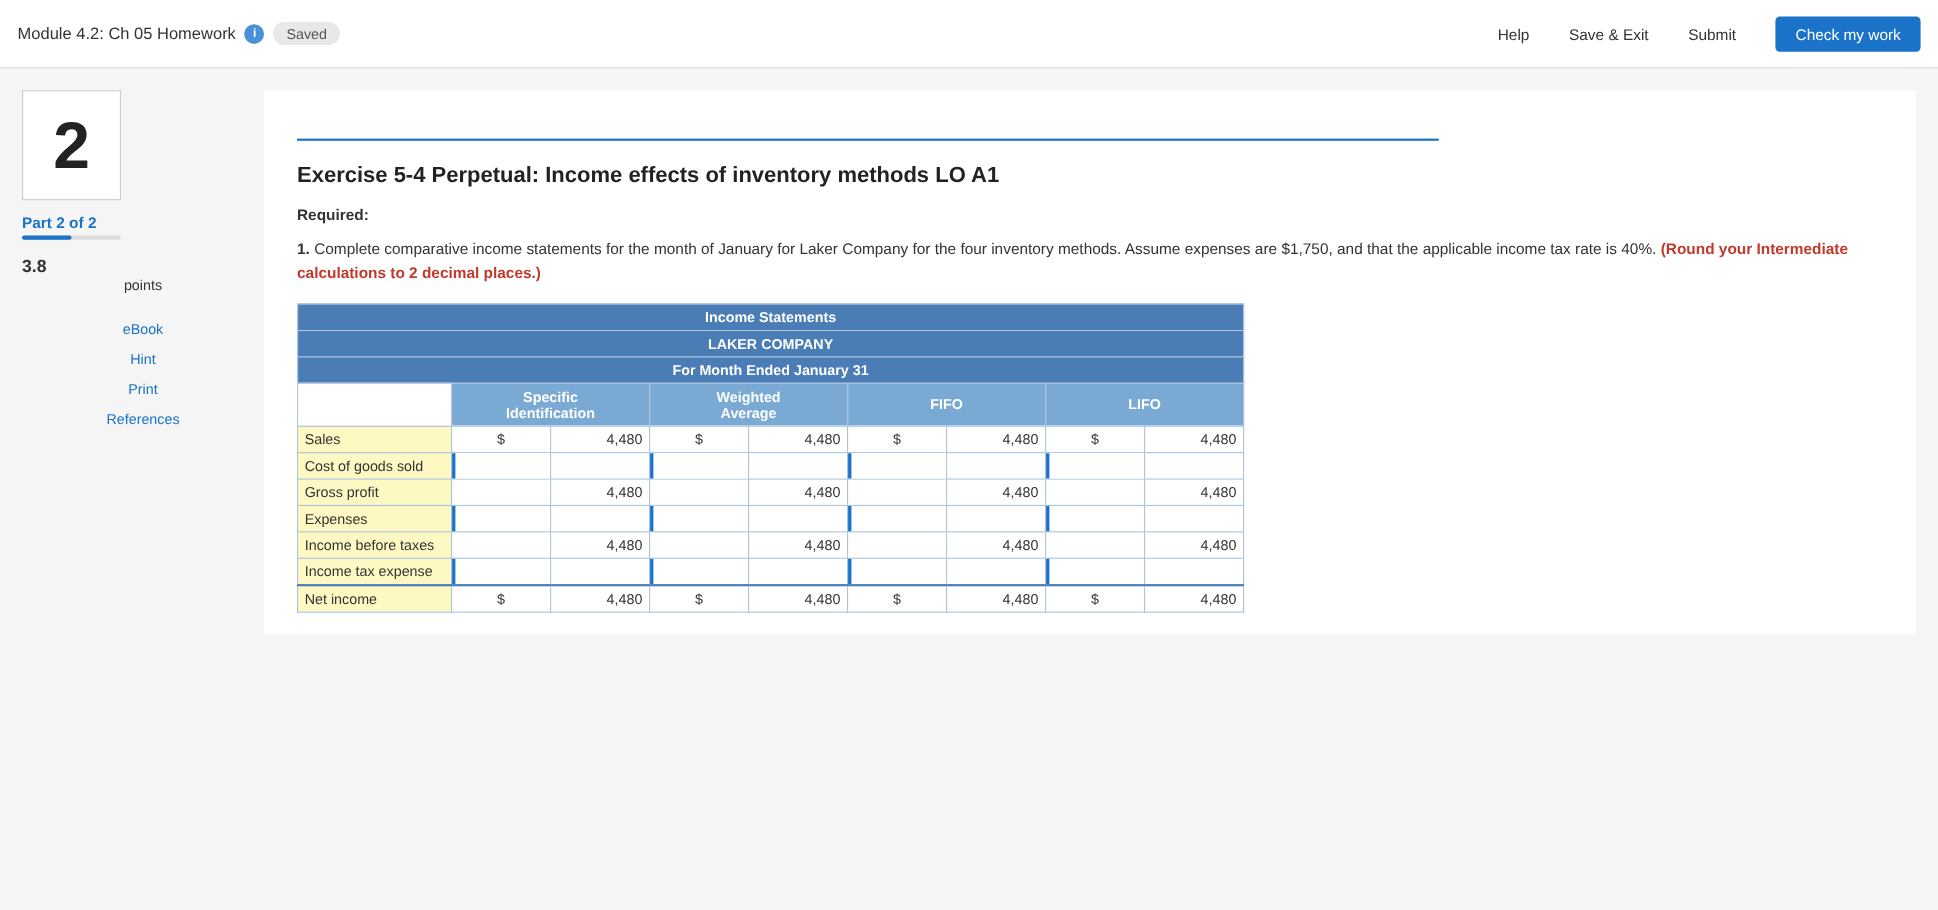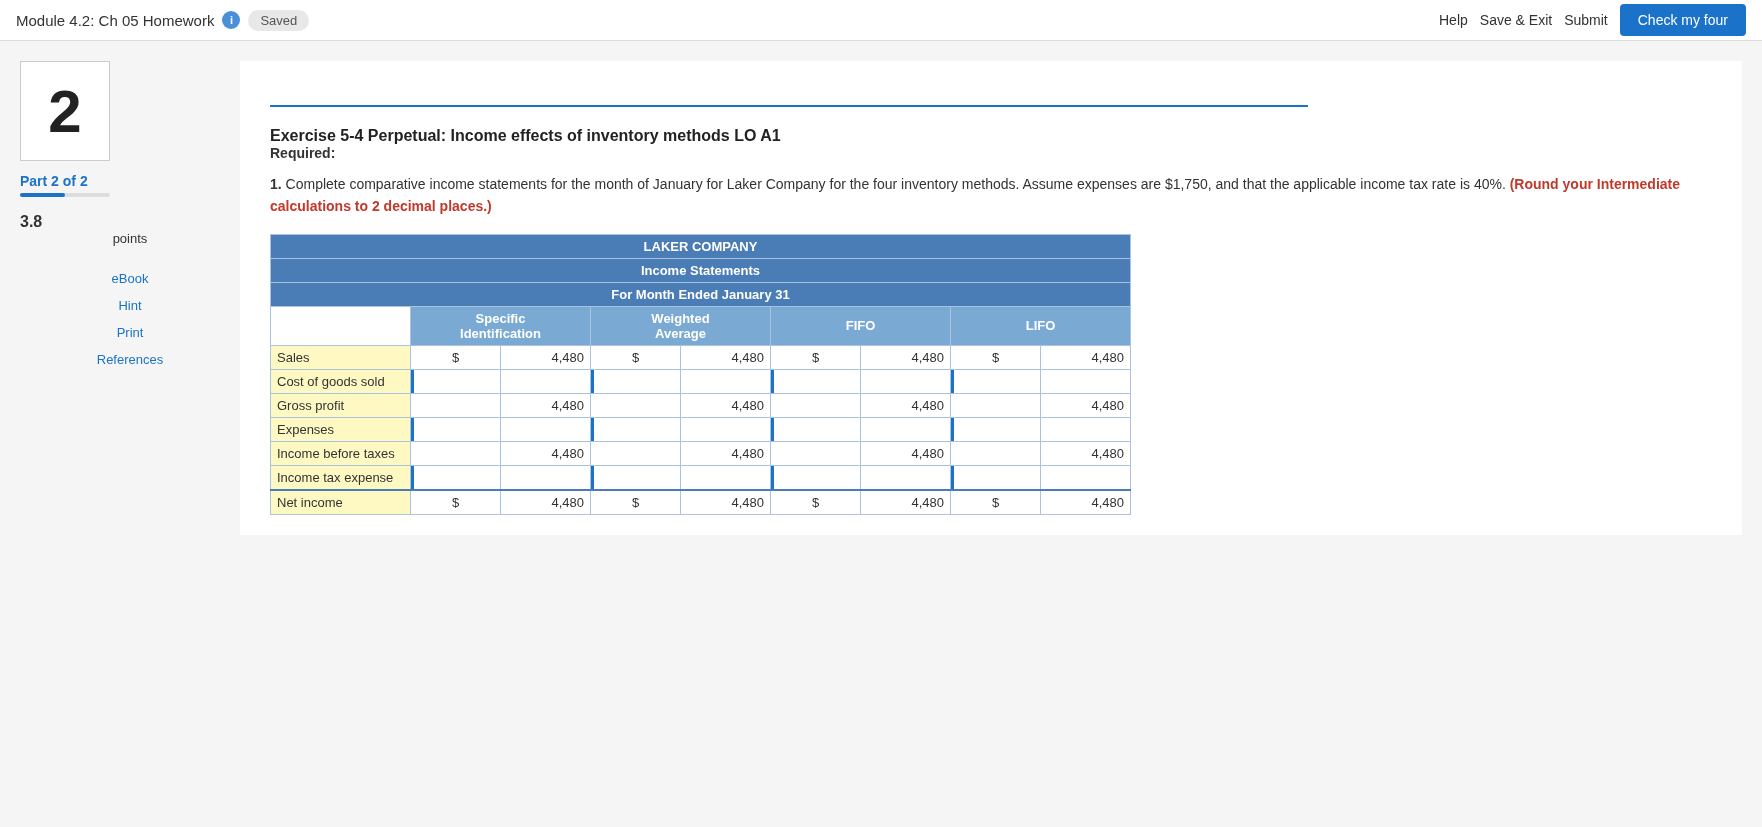--- a/index.html
+++ b/index.html
@@ -5,35 +5,35 @@
     * { box-sizing: border-box; margin: 0; padding: 0; }
     body { font-family: Arial, sans-serif; background: #f5f5f5; font-size: 14px; color: #333; }
 
     .top-bar {
       display: flex;
       align-items: center;
       justify-content: space-between;
       background: #fff;
       border-bottom: 1px solid #ddd;
       padding: 8px 16px;
-      height: 41px;
+      height: 62px;
     }
     .top-bar-left { display: flex; align-items: center; gap: 8px; }
     .top-bar-title { font-size: 15px; font-weight: 500; color: #333; }
     .info-icon {
       width: 18px; height: 18px; border-radius: 50%;
       background: #4a90d9; color: #fff;
       display: inline-flex; align-items: center; justify-content: center;
       font-size: 11px; font-weight: bold; cursor: pointer;
     }
     .saved-badge {
       background: #e8e8e8; border-radius: 12px;
       padding: 3px 12px; font-size: 13px; color: #555;
     }
-    .top-bar-right { display: flex; align-items: center; gap: 12px; }
+    .top-bar-right { display: flex; align-items: center; gap: 36px; }
     .top-bar-link { color: #333; font-size: 14px; cursor: pointer; text-decoration: none; }
     .check-my-work-btn {
       background: #1a73c8; color: #fff; border: none;
       padding: 8px 18px; border-radius: 4px; font-size: 14px;
       cursor: pointer; font-weight: 500;
     }
 
     .main-content {
       display: flex;
       padding: 20px;
@@ -109,23 +109,24 @@
       border: none;
       border-bottom: 2px solid #1a73c8;
       outline: none;
       font-size: 14px;
       padding: 4px 0;
       margin-bottom: 20px;
       display: block;
     }
 
     .exercise-title {
-      font-size: 16px;
+      font-size: 20px;
       font-weight: bold;
       color: #222;
+      margin-bottom: 16px;
     }
 
     .required-label {
       font-weight: bold;
       margin-bottom: 12px;
       font-size: 14px;
     }
 
     .question-text {
       font-size: 14px;
@@ -191,21 +192,21 @@
 <div class="top-bar">
   <div class="top-bar-left">
     <span class="top-bar-title">Module 4.2: Ch 05 Homework</span>
     <span class="info-icon">i</span>
     <span class="saved-badge">Saved</span>
   </div>
   <div class="top-bar-right">
     <a class="top-bar-link">Help</a>
     <a class="top-bar-link">Save &amp; Exit</a>
     <a class="top-bar-link">Submit</a>
-    <button class="check-my-work-btn">Check my four</button>
+    <button class="check-my-work-btn">Check my work</button>
   </div>
 </div>
 
 <div class="main-content">
 
   <div class="left-panel">
     <div class="question-number-box">
       <span>2</span>
     </div>
     <div class="part-label">Part 2 of 2</div>
@@ -234,24 +235,24 @@
     <div class="question-text">
       <span class="q-number">1.</span>
       <span>Complete comparative income statements for the month of January for Laker Company for the four inventory methods. Assume expenses are $1,750, and that the applicable income tax rate is 40%.</span>
       <span class="highlight-red">(Round your Intermediate calculations to 2 decimal places.)</span>
     </div>
 
     <div class="income-table-wrapper">
       <table class="income-table">
         <thead>
           <tr>
-            <th class="table-header-dark" colspan="9">LAKER COMPANY</th>
+            <th class="table-header-dark" colspan="9">Income Statements</th>
           </tr>
           <tr>
-            <th class="table-header-dark" colspan="9">Income Statements</th>
+            <th class="table-header-dark" colspan="9">LAKER COMPANY</th>
           </tr>
           <tr>
             <th class="table-header-dark" colspan="9">For Month Ended January 31</th>
           </tr>
           <tr>
             <th class="table-header-light" style="background:#fff; border:1px solid #aac4e0;"></th>
             <th class="table-header-light" colspan="2">
               <div>Specific</div>
               <div>Identification</div>
             </th>

